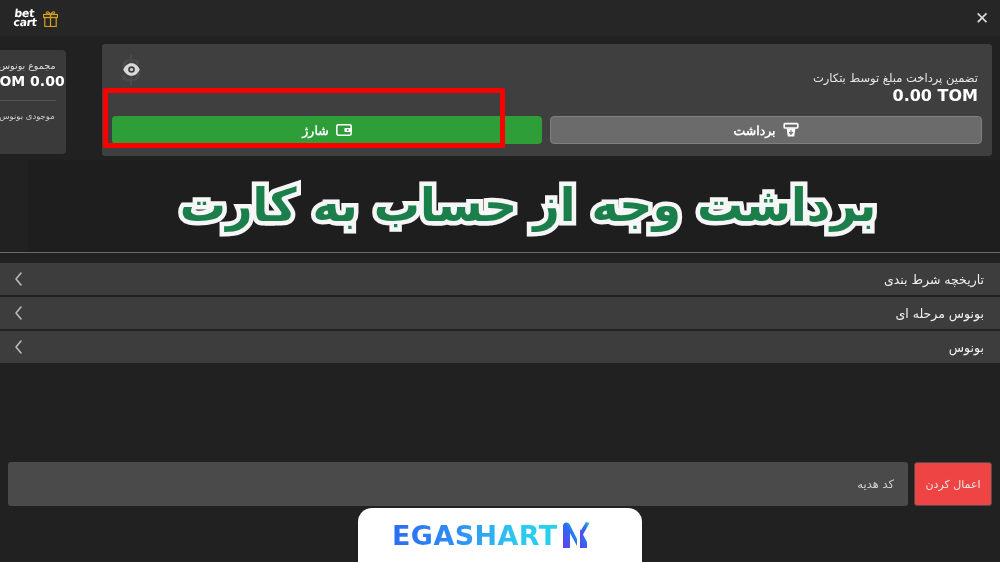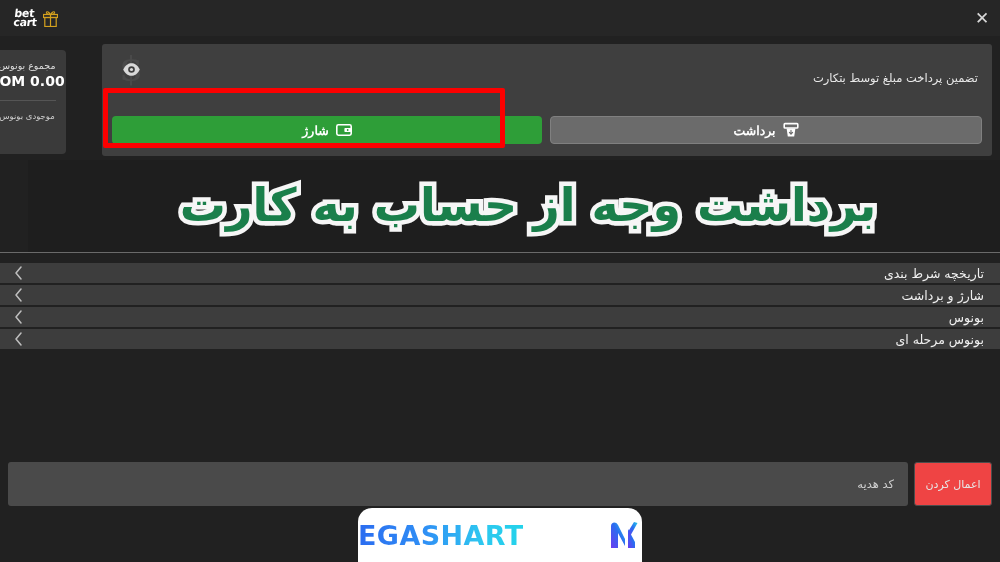--- a/index.html
+++ b/index.html
@@ -157,21 +157,21 @@
     position: absolute; top: 252px; left: 0;
     width: 1000px; height: 1px; background: #6a6a6a;
   }
 
   
   .menu {
     position: absolute; top: 263px; left: 0;
     width: 1000px;
   }
   .menu-row {
-    height: 20px;
+    height: 32px;
     background: #3d3d3d;
     margin-bottom: 2px;
     display: flex; align-items: center;
     justify-content: space-between;
     padding: 0 16px 0 14px;
     cursor: pointer;
   }
   .menu-label {
     color: #f0f0f0; font-size: 12.5px;
   }
@@ -205,22 +205,23 @@
     font-family: "DejaVu Sans", "Liberation Sans", sans-serif;
   }
 
   
   .watermark {
     position: absolute; bottom: 0; left: 50%;
     transform: translateX(-50%);
     width: 284px; height: 54px;
     background: #ffffff;
     border-radius: 14px 14px 0 0;
-    display: flex; align-items: center; justify-content: space-between;
+    display: flex; align-items: center; justify-content: flex-end;
     gap: 2px;
+    padding-left: 34px;
   }
   .wm-m { width: 34px; height: 30px; display: block; }
   .wm-text {
     font-size: 27px; font-weight: bold;
     letter-spacing: 0.4px;
     background: linear-gradient(90deg, #2b6cf0 0%, #2f8ff5 40%, #2ec8f0 75%, #23d3ea 100%);
     -webkit-background-clip: text;
     background-clip: text;
     color: transparent;
     font-family: "DejaVu Sans", "Liberation Sans", sans-serif;
@@ -247,20 +248,21 @@
       <div class="brand-logo">
         <span>bet</span>
         <span>cart</span>
       </div>
     </div>
   </div>
 
   <div class="panel">
     <div class="panel-top">
       <div class="guarantee-label">تضمین پرداخت مبلغ توسط بتکارت</div>
+      <div class="guarantee-amount">0.00 TOM</div>
 
       <div class="eye-badge">
         <div class="dollar-ghost">$</div>
         <svg class="eye-icon" viewBox="0 0 24 24">
           <path d="M1.5 12 C4.5 6 8 4 12 4 C16 4 19.5 6 22.5 12 C19.5 18 16 20 12 20 C8 20 4.5 18 1.5 12 Z" fill="#d9d9d9"></path>
           <circle cx="12" cy="12" r="4.2" fill="#3f3f3f"></circle>
           <circle cx="12" cy="12" r="2" fill="#d9d9d9"></circle>
         </svg>
       </div>
     </div>
@@ -302,36 +304,30 @@
 
   <div class="menu">
 
     <div class="menu-row">
       <span class="menu-label">تاریخچه شرط بندی</span>
       <svg class="chev" viewBox="0 0 10 14">
         <path d="M7 1 L2 7 L7 13" fill="none" stroke="#bfbfbf" stroke-width="1.5" stroke-linecap="round" stroke-linejoin="round"></path>
       </svg>
     </div>
 
+
     <div class="menu-row">
-      <span class="menu-label">شارژ و برداشت</span>
+      <span class="menu-label">بونوس مرحله ای</span>
       <svg class="chev" viewBox="0 0 10 14">
         <path d="M7 1 L2 7 L7 13" fill="none" stroke="#bfbfbf" stroke-width="1.5" stroke-linecap="round" stroke-linejoin="round"></path>
       </svg>
     </div>
 
     <div class="menu-row">
       <span class="menu-label">بونوس</span>
-      <svg class="chev" viewBox="0 0 10 14">
-        <path d="M7 1 L2 7 L7 13" fill="none" stroke="#bfbfbf" stroke-width="1.5" stroke-linecap="round" stroke-linejoin="round"></path>
-      </svg>
-    </div>
-
-    <div class="menu-row">
-      <span class="menu-label">بونوس مرحله ای</span>
       <svg class="chev" viewBox="0 0 10 14">
         <path d="M7 1 L2 7 L7 13" fill="none" stroke="#bfbfbf" stroke-width="1.5" stroke-linecap="round" stroke-linejoin="round"></path>
       </svg>
     </div>
 
 
   </div>
 
   <div class="giftrow">
     <input class="gift-input" type="text" placeholder="کد هدیه" style="">

